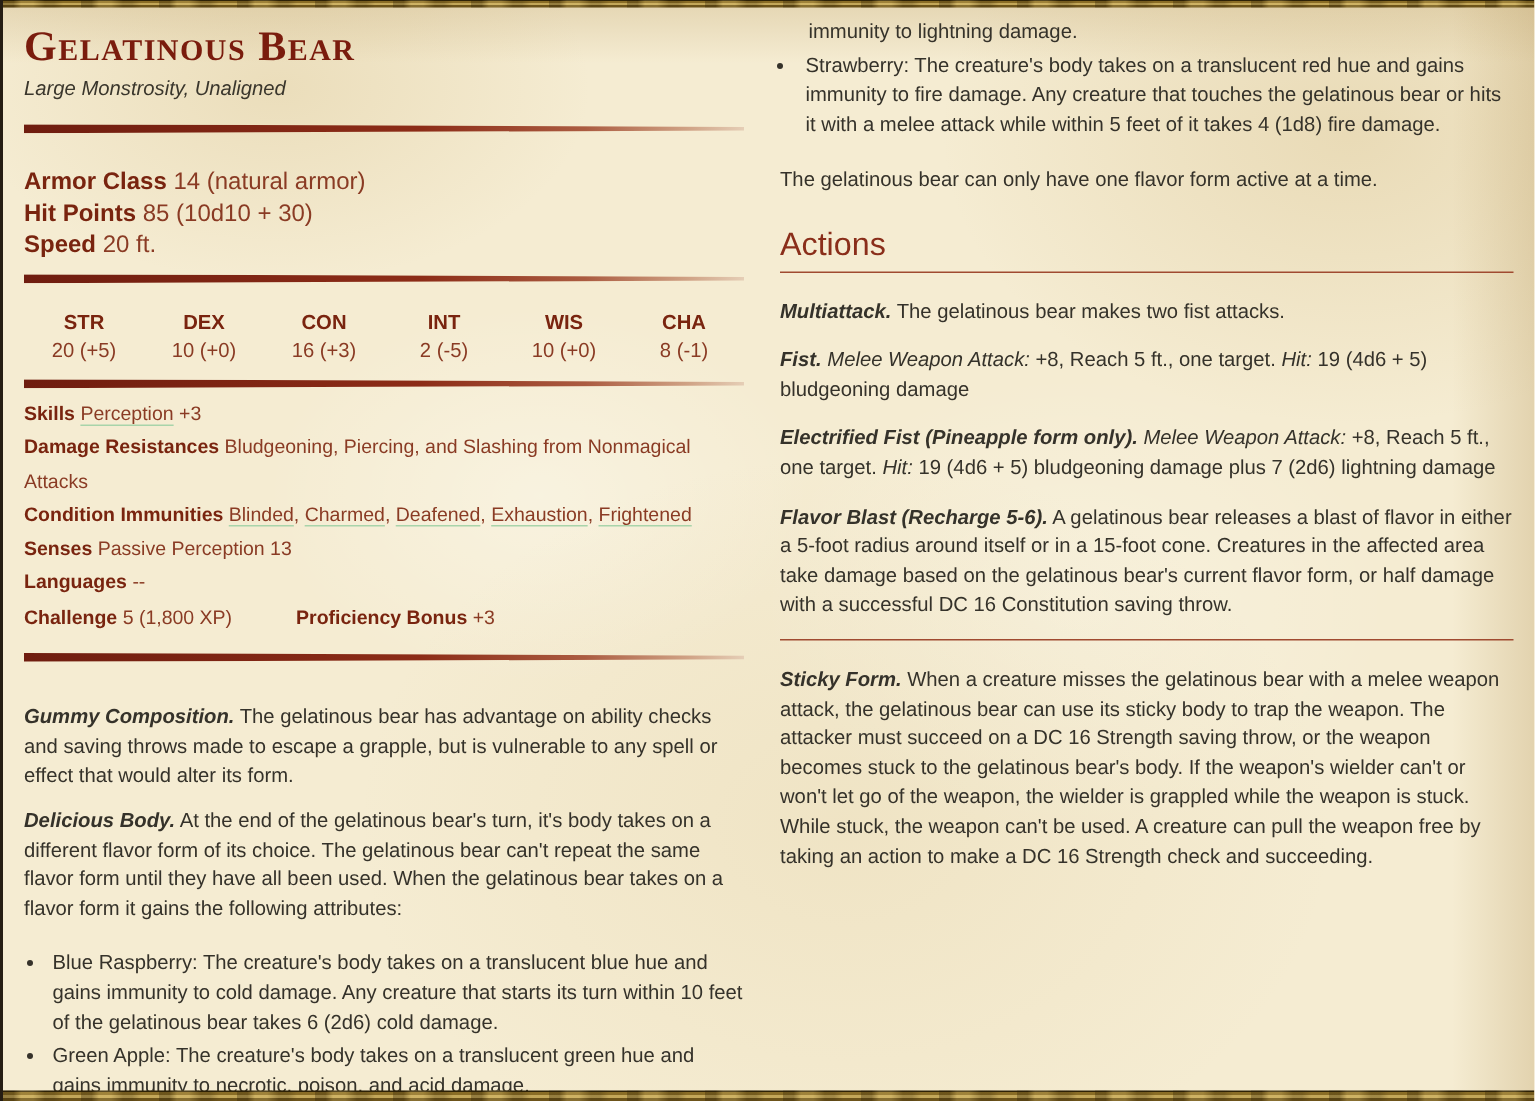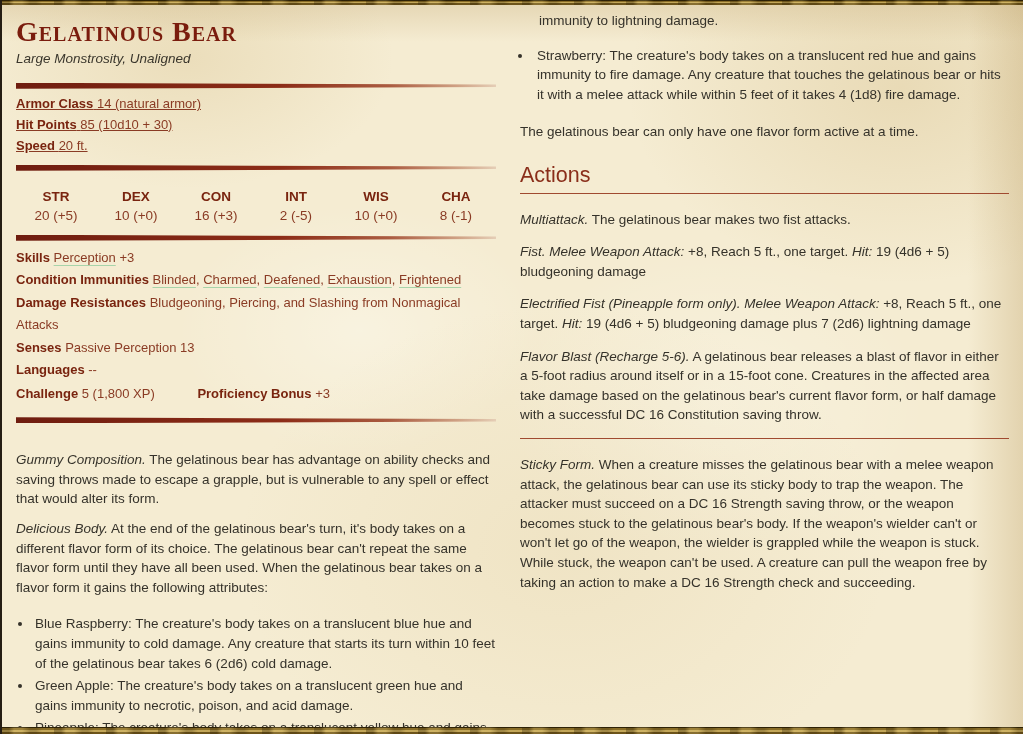--- a/index.html
+++ b/index.html
@@ -45,21 +45,21 @@
   .taper-rule {
     height:6px; width:100%;
     background:linear-gradient(to right, #6f1d0f, #8c2c17 55%, #ab5c41 78%, #cfa184 92%, #e5ceb6);
     clip-path:polygon(0 0, 100% 30%, 100% 70%, 0 100%);
   }
   .rule-1 { margin-top:17px; }
   .rule-2 { margin-top:9px; }
   .rule-3 { margin-top:9px; }
   .rule-4 { margin-top:12px; }
 
-  .core-stats { margin-top:4px; font-size:13px; line-height:21px; color:#8a3b24;text-decoration:underline; }
+  .core-stats { margin-top:22px; font-size:16px; line-height:21px; color:#8a3b24; }
   .detail-lines { margin-top:6px; font-size:13px; line-height:22.5px; color:#8a3b24; }
   .stat-label { font-weight:700; color:#79240f; }
   .challenge-line { margin-top:1px; }
   .prof-group { margin-left:39px; }
 
   .stat-link {
     color:#8a3b24; cursor:pointer;
     text-decoration:underline; text-decoration-color:#a8d4aa;
     text-decoration-thickness:1px; text-underline-offset:3px;
   }
@@ -68,28 +68,28 @@
     margin-top:17px; display:grid; grid-template-columns:repeat(6,1fr);
     text-align:center;
   }
   .ab-name { font-weight:700; font-size:13.5px; color:#79240f; line-height:18px; }
   .ab-val  { font-size:13.5px; color:#8a3b24; line-height:20px; }
 
   .traits { margin-top:27px; }
   p.body-p { font-size:13.5px; line-height:19.6px; color:#35322a; margin-bottom:10px; }
   .s-r  { font-style:normal; font-weight:400; }
   .s-i  { font-style:italic; }
-  .s-bi { font-weight:400; font-style:italic; }
+  .s-bi { font-weight:700; font-style:italic; }
 
   ul.bullets { margin-top:17px; list-style:disc outside; padding-left:17px; font-size:13.5px; line-height:19.6px; color:#35322a; }
   ul.bullets li { padding-left:2px; margin-bottom:3px; }
 
   
   .hang-line { margin-top:6px; margin-left:19px; font-size:13.5px; line-height:19.6px; color:#35322a; }
-  .col-right ul.bullets { margin-top:15px; padding-left:13px; }
+  .col-right ul.bullets { margin-top:3px; padding-left:13px; }
   .col-right ul.bullets li { padding-left:4px; }
   .note-p { margin-top:18px; font-size:13.5px; line-height:19.6px; color:#35322a; }
 
   h2.section-heading { margin-top:21px; font-size:21.5px; font-weight:400; color:#8a2e1a; line-height:1.15; }
   .heading-rule { margin-top:5px; border-bottom:1px solid #a04a30; height:0; }
 
   .section-body { margin-top:16px; }
   .col-right p.body-p { margin-bottom:13px; }
   ul.damage-list { margin-top:12px; list-style:disc outside; padding-left:13px; font-size:13.5px; line-height:19.6px; color:#35322a; }
   ul.damage-list li { padding-left:4px; margin-bottom:6px; }
@@ -152,26 +152,26 @@
 
     <div class="taper-rule rule-3"></div>
 
     <div class="detail-lines">
       <div>
         <span class="stat-label">Skills</span>
         <span><span class="stat-link">Perception</span></span>
         <span>+3</span>
       </div>
       <div>
+        <span class="stat-label">Damage Resistances</span>
+        <span>Bludgeoning, Piercing, and Slashing from Nonmagical Attacks</span>
+      </div>
+      <div>
         <span class="stat-label">Condition Immunities</span>
         <span><span class="stat-link">Blinded</span>, <span class="stat-link">Charmed</span>, <span class="stat-link">Deafened</span>, <span class="stat-link">Exhaustion</span>, <span class="stat-link">Frightened</span></span>
-      </div>
-      <div>
-        <span class="stat-label">Damage Resistances</span>
-        <span>Bludgeoning, Piercing, and Slashing from Nonmagical Attacks</span>
       </div>
       <div>
         <span class="stat-label">Senses</span>
         <span>Passive Perception 13</span>
       </div>
       <div>
         <span class="stat-label">Languages</span>
         <span>--</span>
       </div>
       <div class="challenge-line">

